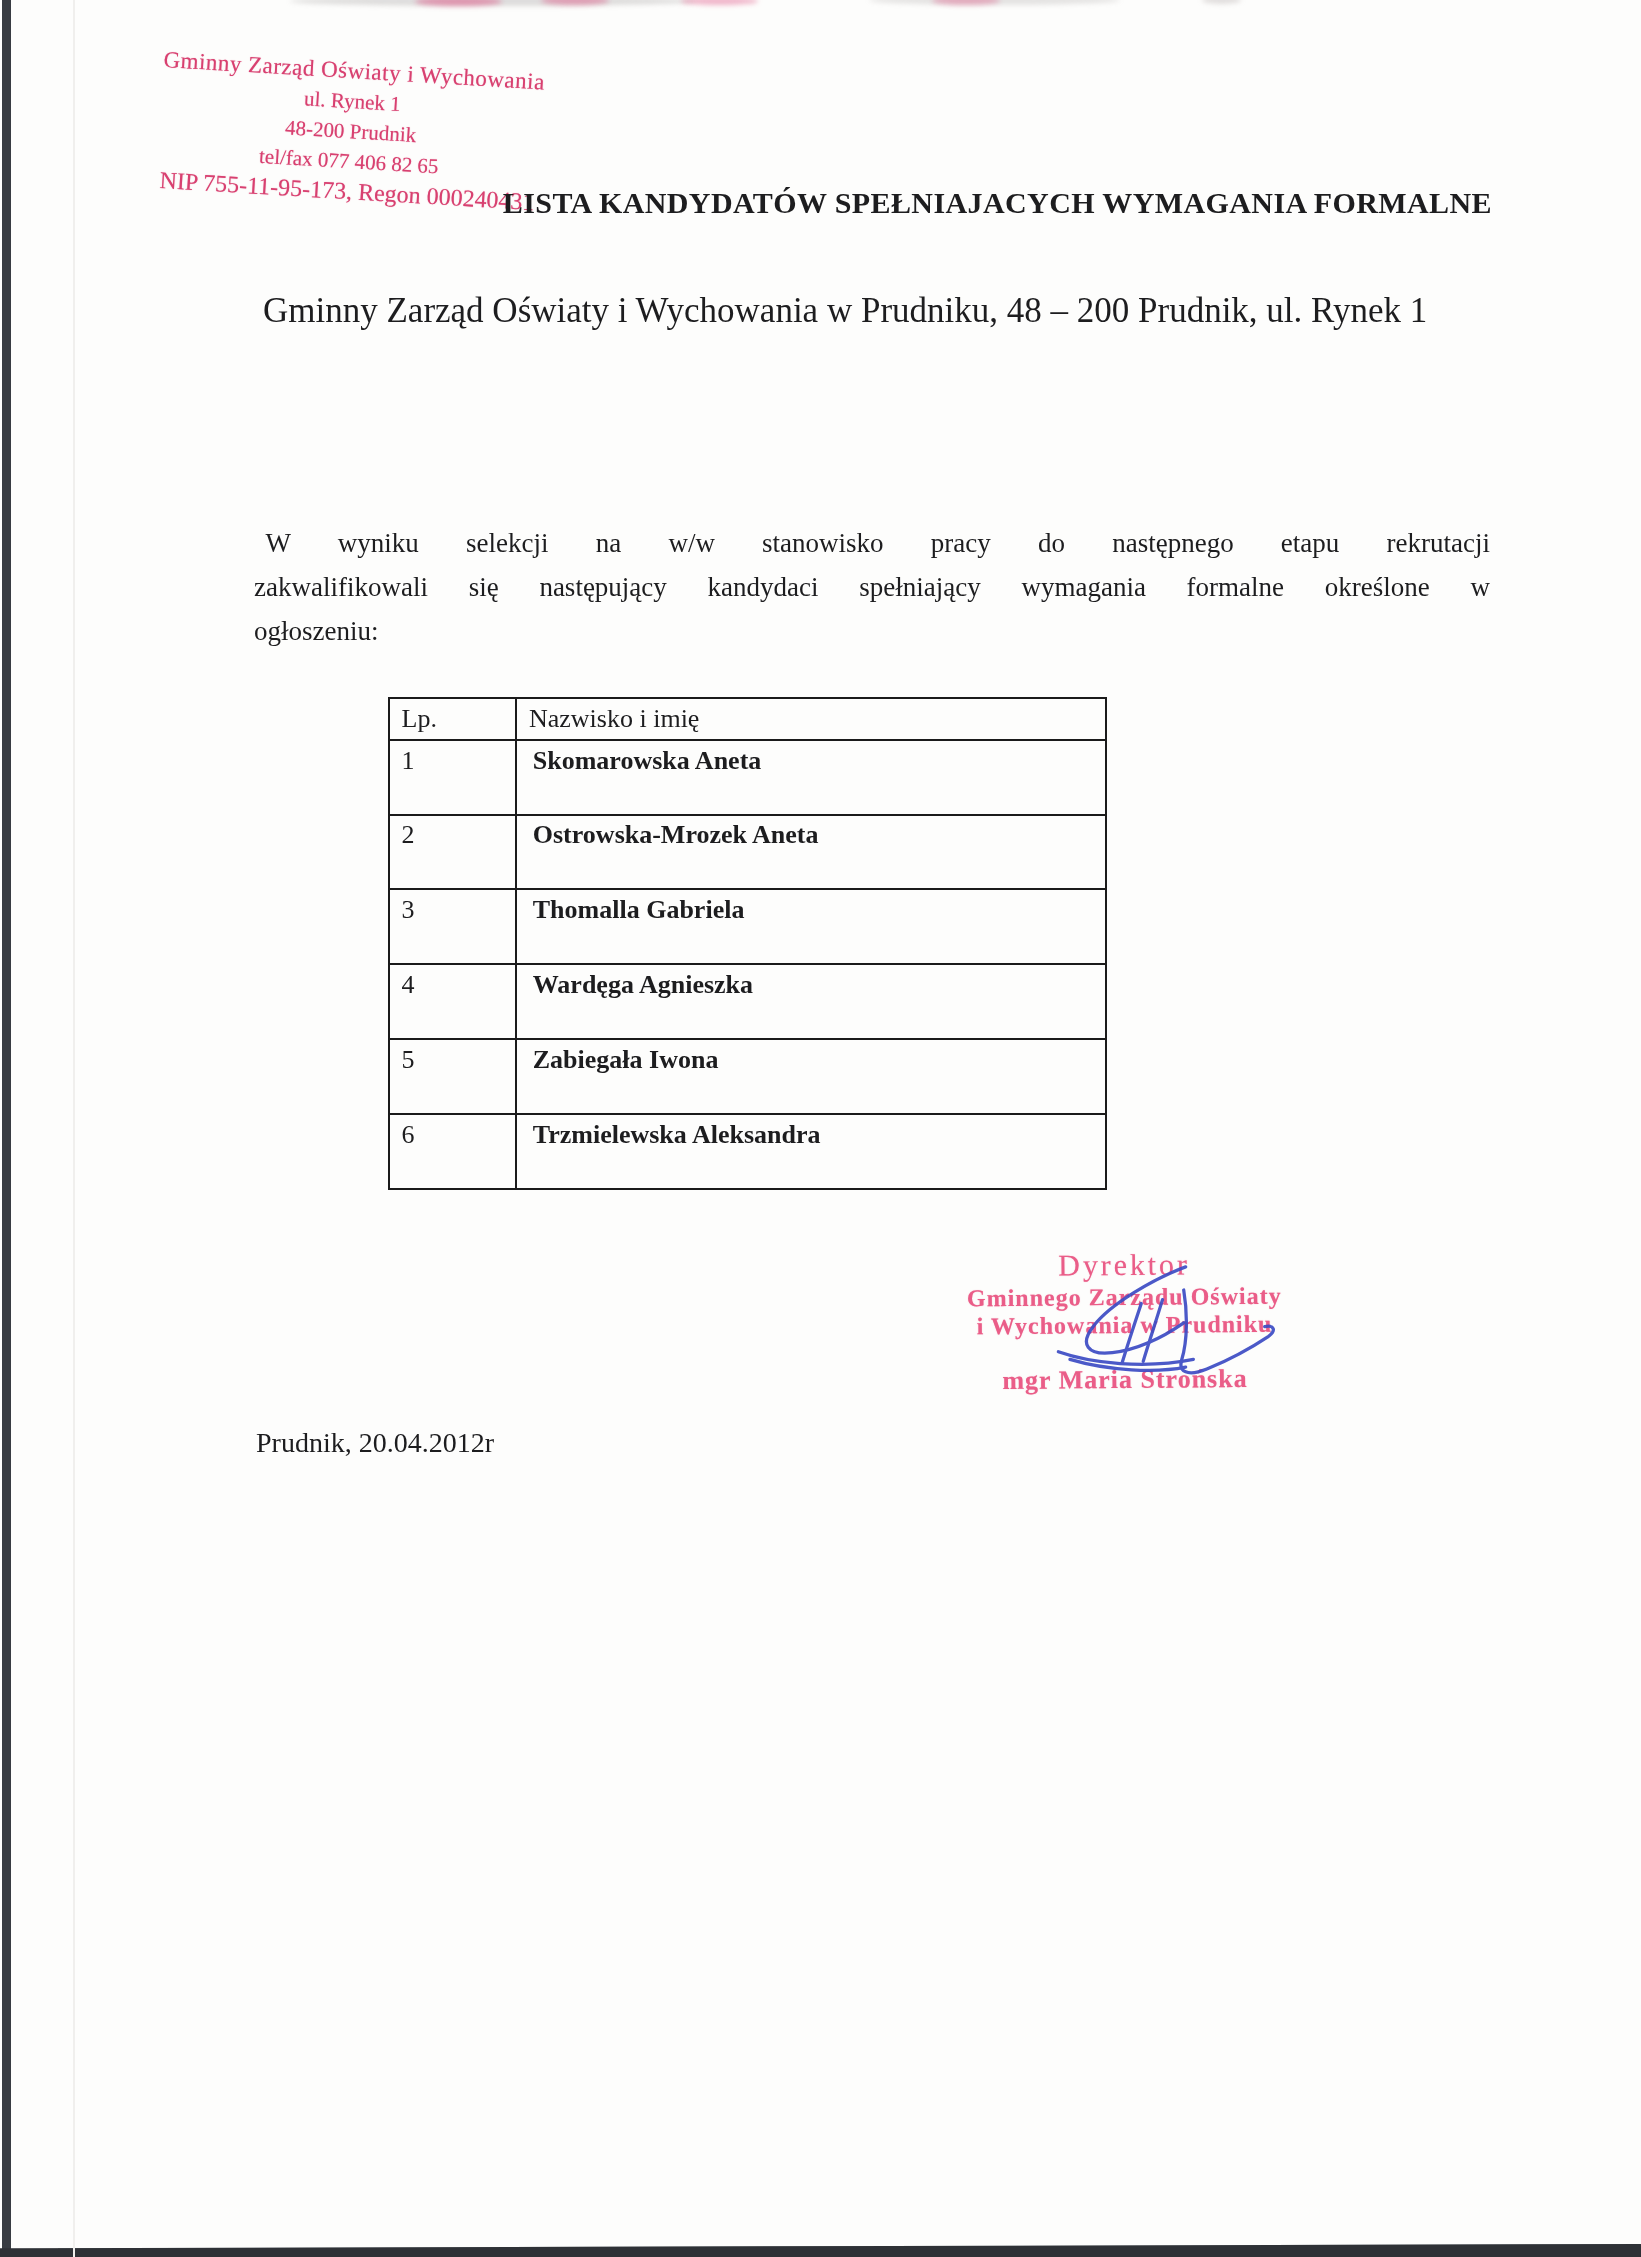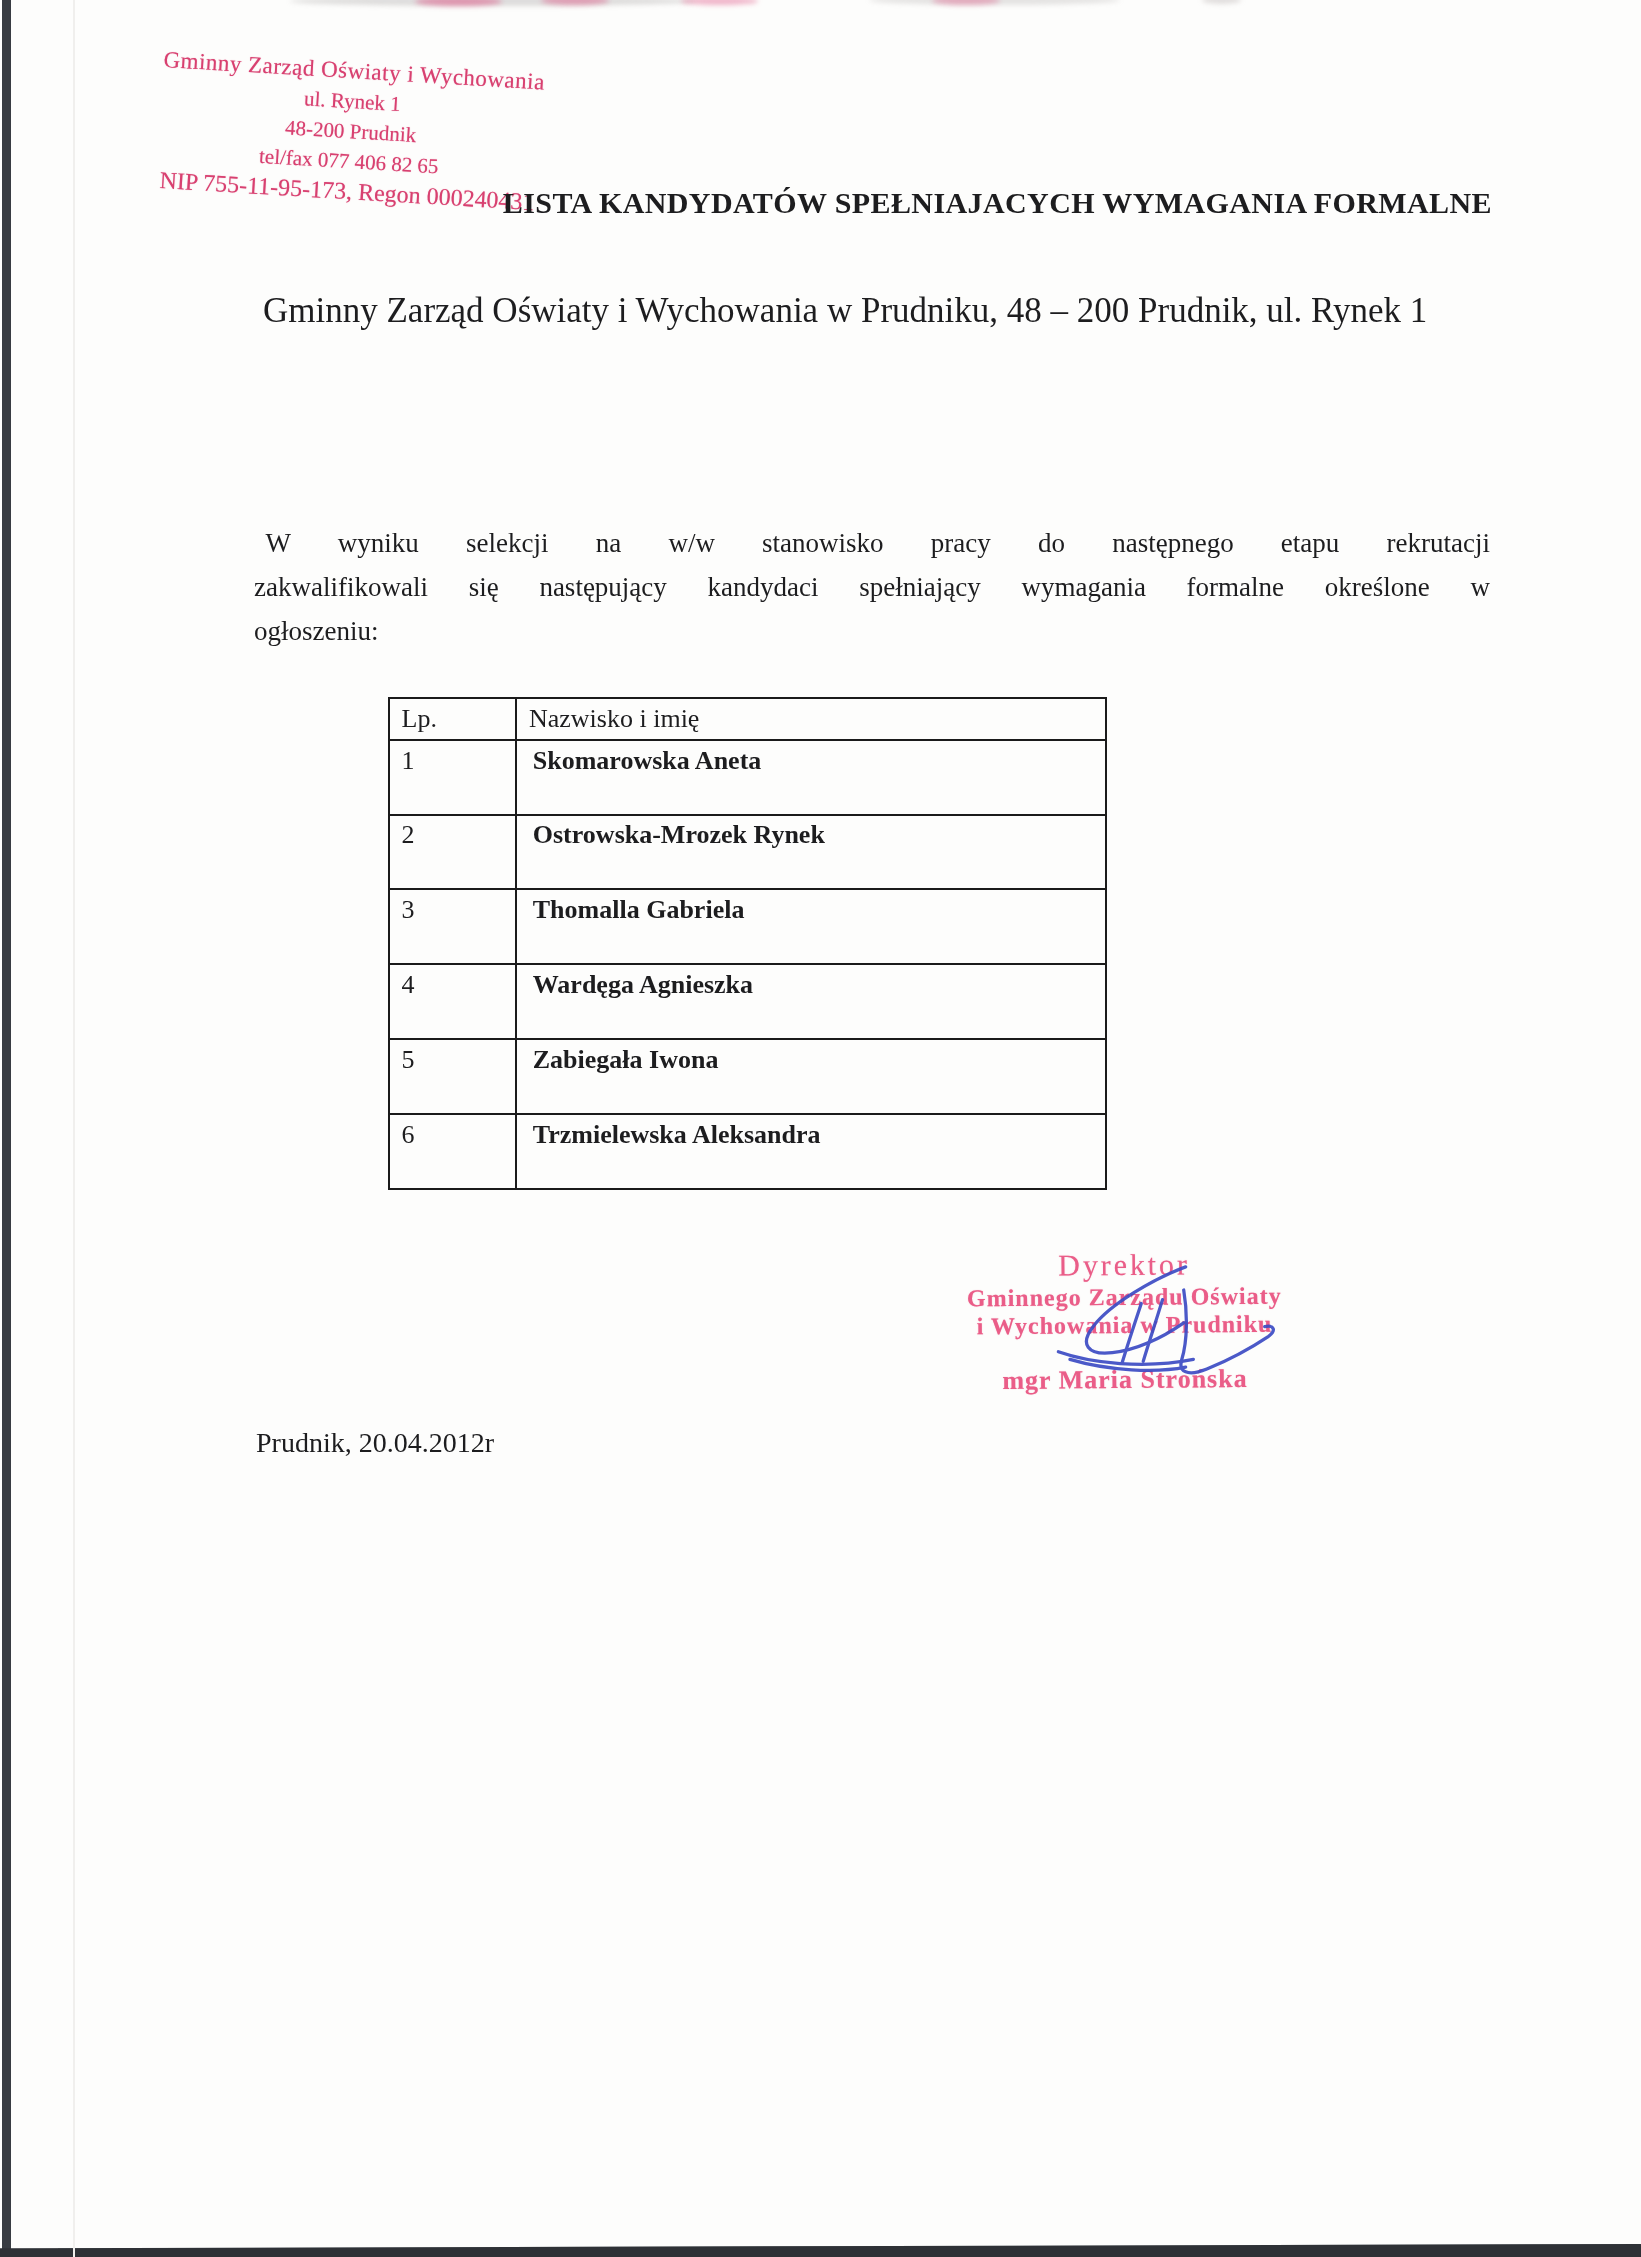--- a/index.html
+++ b/index.html
@@ -119,21 +119,21 @@
         <th>Nazwisko i imię</th>
       </tr>
     </thead>
     <tbody>
       <tr>
           <td class="c1">1</td>
           <td class="nm">Skomarowska Aneta</td>
         </tr>
       <tr>
           <td class="c1">2</td>
-          <td class="nm">Ostrowska-Mrozek Rynek</td>
+          <td class="nm">Ostrowska-Mrozek Aneta</td>
         </tr>
       <tr>
           <td class="c1">3</td>
           <td class="nm">Thomalla Gabriela</td>
         </tr>
       <tr>
           <td class="c1">4</td>
           <td class="nm">Wardęga Agnieszka</td>
         </tr>
       <tr>

